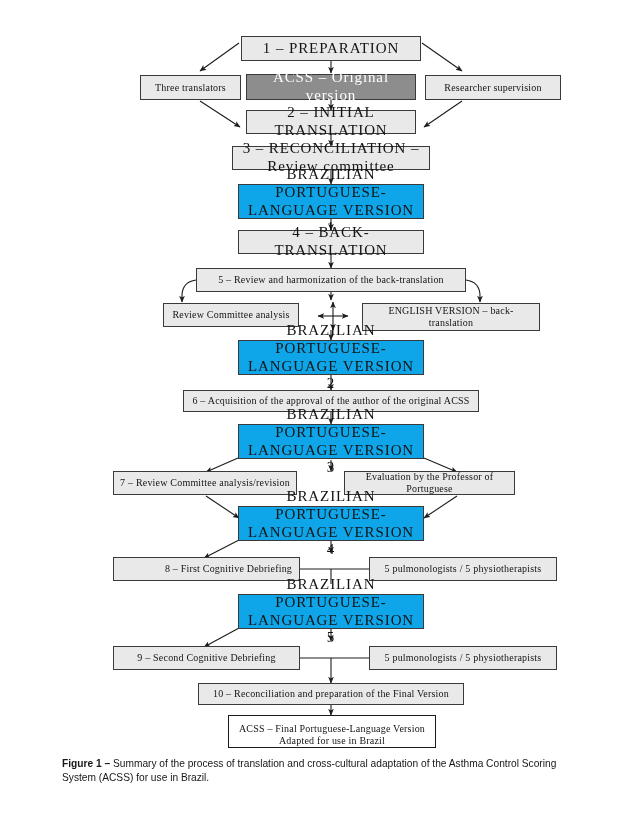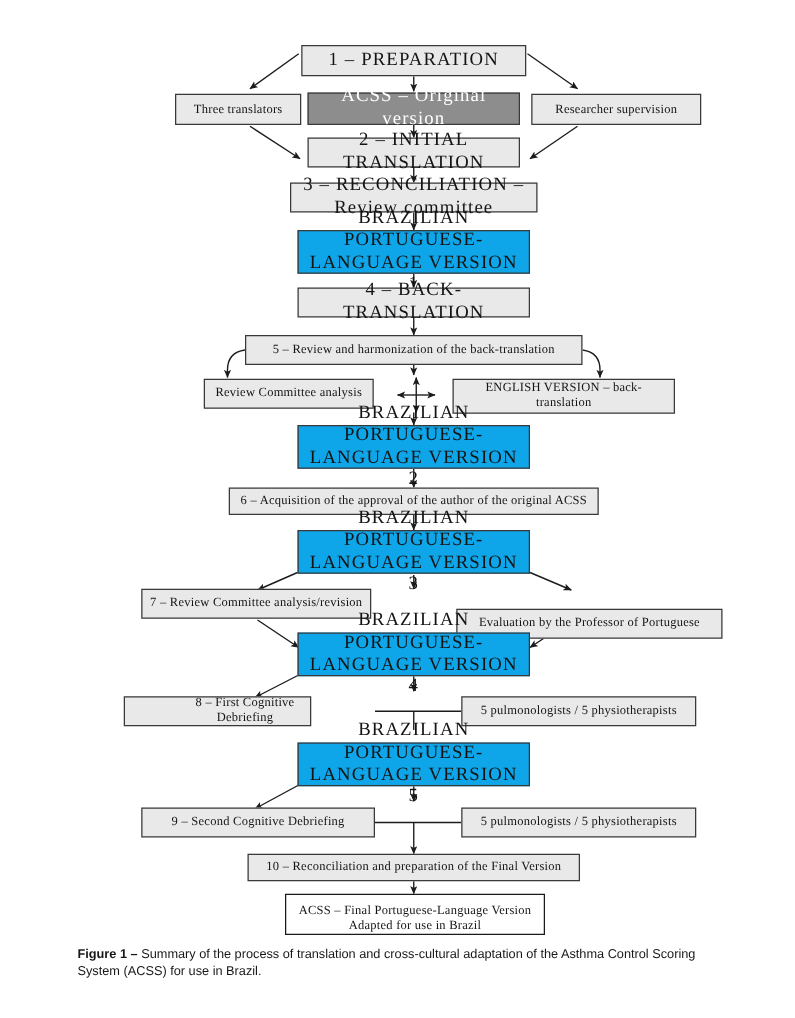--- a/index.html
+++ b/index.html
@@ -183,30 +183,30 @@
 
   <div class="node fill-mid t-caps" style="left:238px; top:424px; width:186px; height:35px;">
     <span style="white-space:pre-line;">BRAZILIAN PORTUGUESE-
 LANGUAGE VERSION 3</span>
   </div>
 
   <div class="node fill-light t-norm" style="left:113px; top:471px; width:184px; height:24px;">
     <span>7 – Review Committee analysis/revision</span>
   </div>
 
-  <div class="node fill-light t-norm" style="left:365px; top:471px; width:213px; height:24px;margin-top:16px;">
+  <div class="node fill-light t-norm" style="left:344px; top:471px; width:171px; height:24px;">
     <span>Evaluation by the Professor of Portuguese</span>
   </div>
 
   <div class="node fill-mid t-caps" style="left:238px; top:506px; width:186px; height:35px;">
     <span style="white-space:pre-line;">BRAZILIAN PORTUGUESE-
 LANGUAGE VERSION 4</span>
   </div>
 
-  <div class="node fill-light t-norm" style="left:99px; top:557px; width:150px; height:24px;padding-left:48px;">
+  <div class="node fill-light t-norm" style="left:113px; top:557px; width:187px; height:24px;padding-left:48px;">
     <span>8 – First Cognitive Debriefing</span>
   </div>
 
   <div class="node fill-light t-norm" style="left:369px; top:557px; width:188px; height:24px;">
     <span>5 pulmonologists / 5 physiotherapists</span>
   </div>
 
   <div class="node fill-mid t-caps" style="left:238px; top:594px; width:186px; height:35px;">
     <span style="white-space:pre-line;">BRAZILIAN PORTUGUESE-
 LANGUAGE VERSION 5</span>

